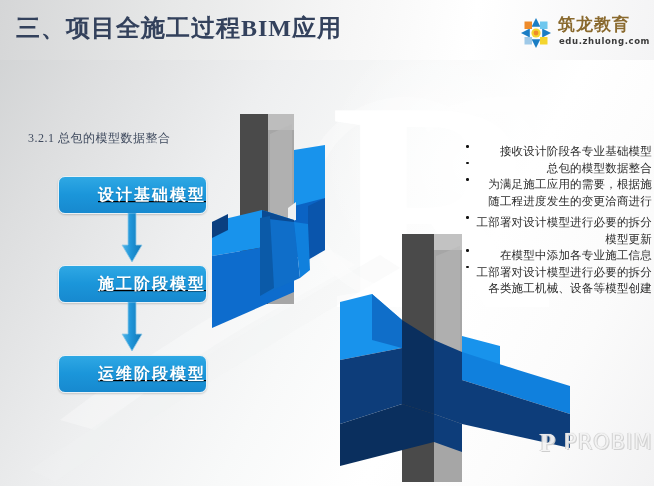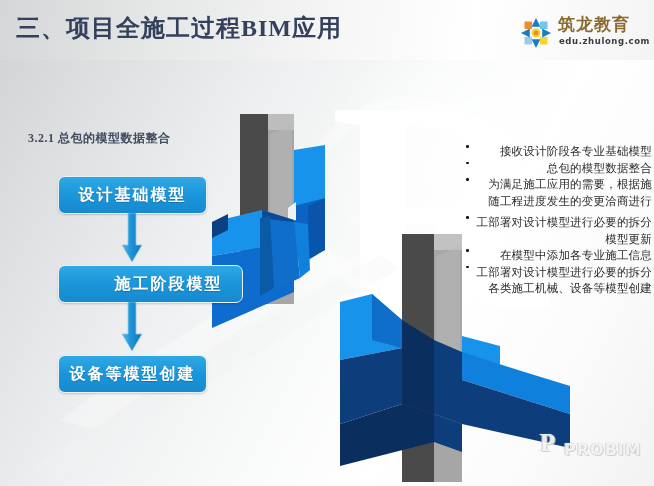--- a/index.html
+++ b/index.html
@@ -40,21 +40,21 @@
   }
   .subtitle{
     position:absolute;left:26px;top:70px;
     font-size:19px;font-weight:700;letter-spacing:.5px;
     color:#3a4760;
     font-family:"Liberation Serif","DejaVu Serif",serif;
     white-space:nowrap;
   }
   .subsub{
     position:absolute;left:28px;top:130px;
-    font-size:12px;font-weight:700;letter-spacing:.5px;
+    font-size:12px;font-weight:400;letter-spacing:.5px;
     color:#3f4a5e;
     font-family:"Liberation Serif","DejaVu Serif",serif;
     white-space:nowrap;
   }
   
   .logo{
     position:absolute;left:518px;top:13px;width:130px;height:42px;
   }
   .logo-mark{position:absolute;left:0;top:2px;width:36px;height:36px;}
   .logo-text{
@@ -74,29 +74,29 @@
     white-space:nowrap;
   }
   
   .flow{position:absolute;left:58px;top:176px;width:150px;height:215px;}
   .fbox{
     position:absolute;left:0;width:147px;height:36px;
     border-radius:7px;
     background:linear-gradient(180deg,#2fa8e4 0%,#1b96da 48%,#1789cf 100%);
     border:1.5px solid #e9f1f5;
     box-shadow:0 1px 2px rgba(0,0,0,.18);
-    display:flex;align-items:center;justify-content:center;
+    display:flex;align-items:center;justify-content:flex-end;text-decoration:underline;
   }
   .fbox span{
     color:#ffffff;font-size:16px;font-weight:700;letter-spacing:2px;
     font-family:"DejaVu Sans","Liberation Sans",sans-serif;
     text-shadow:0 1px 1px rgba(0,0,0,.22);
   }
   .fbox.b1{top:0px;}
-  .fbox.b2{top:89px;padding-left:36px;}
+  .fbox.b2{top:89px;}
   .fbox.b3{top:179px;}
   .arrow{position:absolute;left:63px;width:22px;height:52px;}
   .arrow.a1{top:37px;}
   .arrow.a2{top:126px;}
   
   .model{position:absolute;}
   
   .bullets{
     position:absolute;left:466px;top:144px;width:186px;
     font-family:Liberation Mono, monospace;
@@ -122,23 +122,23 @@
     opacity:.95;
   }
   .probim-p{
     position:absolute;left:0;top:0;
     font-family:"Liberation Serif","DejaVu Serif",serif;
     font-size:25px;font-weight:700;color:#f4f4f4;
     text-shadow:0 0 1px #b9b9b9,1px 1px 0 #cfcfcf,-1px 0 0 #d4d4d4;
     line-height:25px;
   }
   .probim-t{
-    position:absolute;left:24px;top:12px;
-    font-family:"DejaVu Sans","Liberation Sans",sans-serif;
-    font-size:16px;font-weight:700;letter-spacing:1px;
+    position:absolute;left:24px;top:4px;
+    font-family:"DejaVu Sans","Liberation Sans",sans-serif;
+    font-size:21px;font-weight:400;letter-spacing:1px;
     color:#f2f2f2;
     text-shadow:0 0 1px #bdbdbd,1px 1px 0 #d2d2d2,-1px 0 0 #d6d6d6;
     line-height:16px;
   }
 </style>
 </head>
 <body>
 
 <div id="slide">
 
@@ -234,21 +234,21 @@
       </defs>
       <polygon points="7,0 15,0 15,32 21,32 11,49 1,32 7,32" fill="url(#ag1)" stroke="#8fc9e8" stroke-width="0.8"></polygon>
     </svg>
     <div class="fbox b2">
       <span>施工阶段模型</span>
     </div>
     <svg class="arrow a2" viewBox="0 0 22 52">
       <polygon points="7,0 15,0 15,32 21,32 11,49 1,32 7,32" fill="url(#ag1)" stroke="#8fc9e8" stroke-width="0.8"></polygon>
     </svg>
     <div class="fbox b3">
-      <span>设备等模型创建</span>
+      <span>运维阶段模型</span>
     </div>
   </div>
 
   <div class="bullets">
     <div class="bline has-dot">接收设计阶段各专业基础模型</div>
     <div class="bline has-dot">总包的模型数据整合</div>
     <div class="bline has-dot">为满足施工应用的需要，根据施</div>
     <div class="bline cont">随工程进度发生的变更洽商进行</div>
     <div class="bgap"></div>
     <div class="bline has-dot">工部署对设计模型进行必要的拆分</div>

